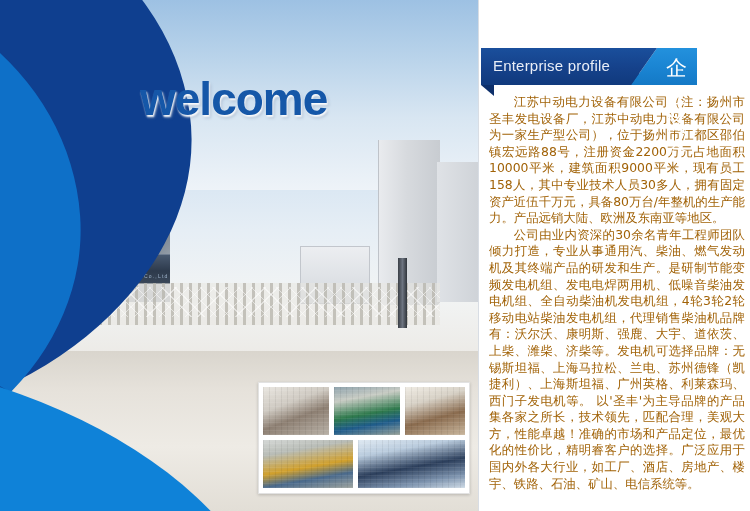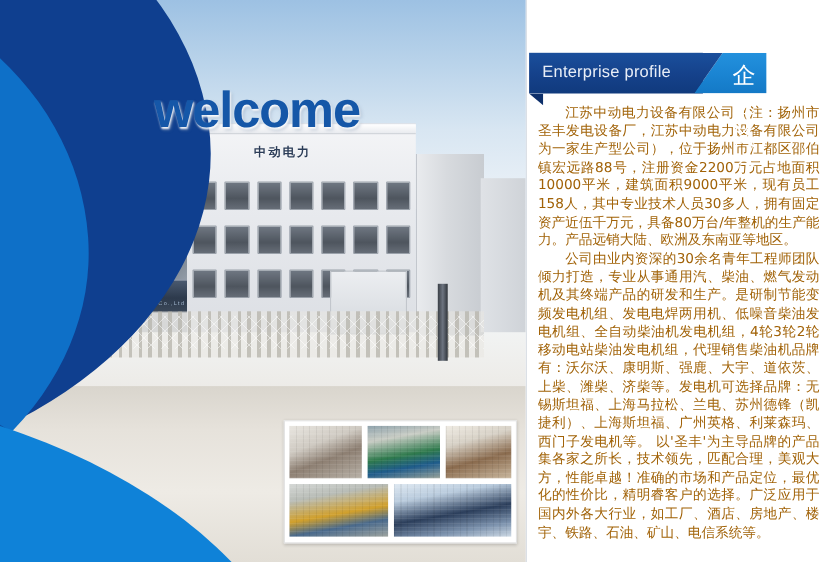--- a/index.html
+++ b/index.html
@@ -289,51 +289,20 @@
 <div id="page">
 
   <div id="left-panel">
 
     <div class="sky"></div>
     <div class="ground"></div>
 
     <div class="bldg-slab"></div>
     <div class="bldg-slab2"></div>
 
-    <div class="bldg-main">
-      <div class="bldg-main-roof"></div>
-      <div class="bldg-sign">中动电力</div>
-      <div class="winrow" style="top:52px">
-        <i></i>
-          <i></i>
-          <i></i>
-          <i></i>
-          <i></i>
-          <i></i>
-          <i></i>
-      </div>
-      <div class="winrow" style="top:92px">
-        <i></i>
-          <i></i>
-          <i></i>
-          <i></i>
-          <i></i>
-          <i></i>
-          <i></i>
-      </div>
-      <div class="winrow" style="top:132px">
-        <i></i>
-          <i></i>
-          <i></i>
-          <i></i>
-          <i></i>
-          <i></i>
-          <i></i>
-      </div>
-    </div>
 
     <div class="bldg-left">
       <div class="cols">
         <i></i>
           <i></i>
           <i></i>
           <i></i>
           <i></i>
           <i></i>
           <i></i>

